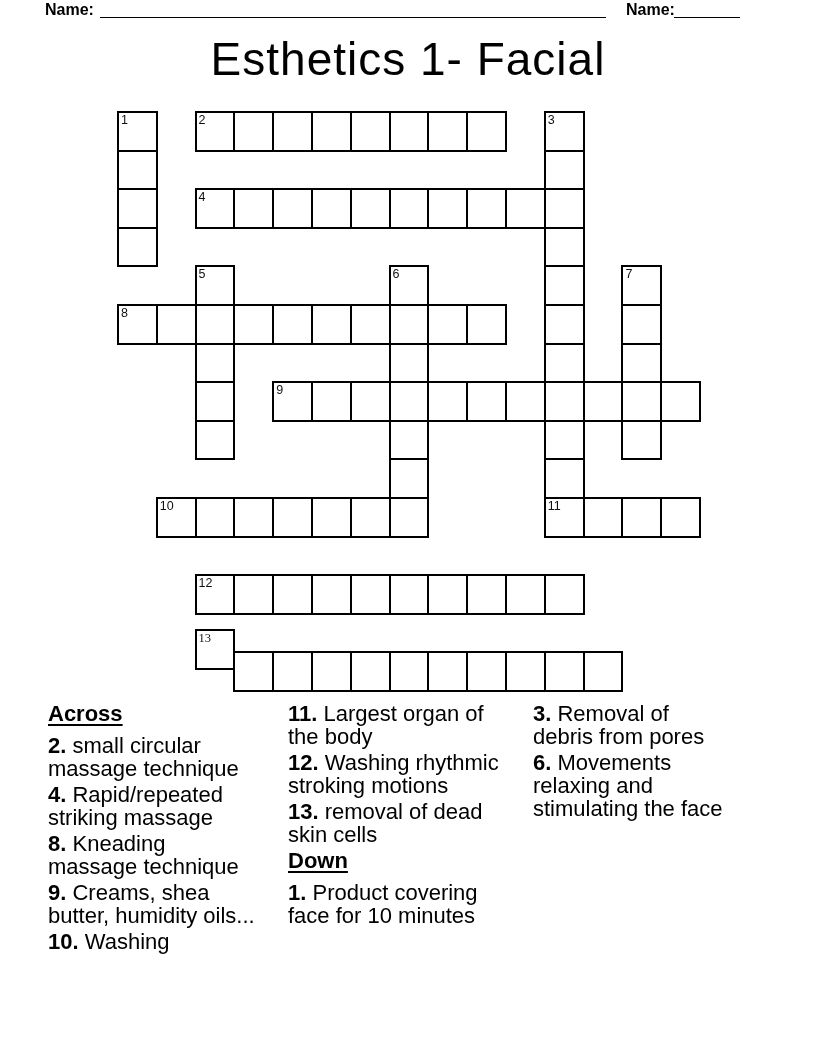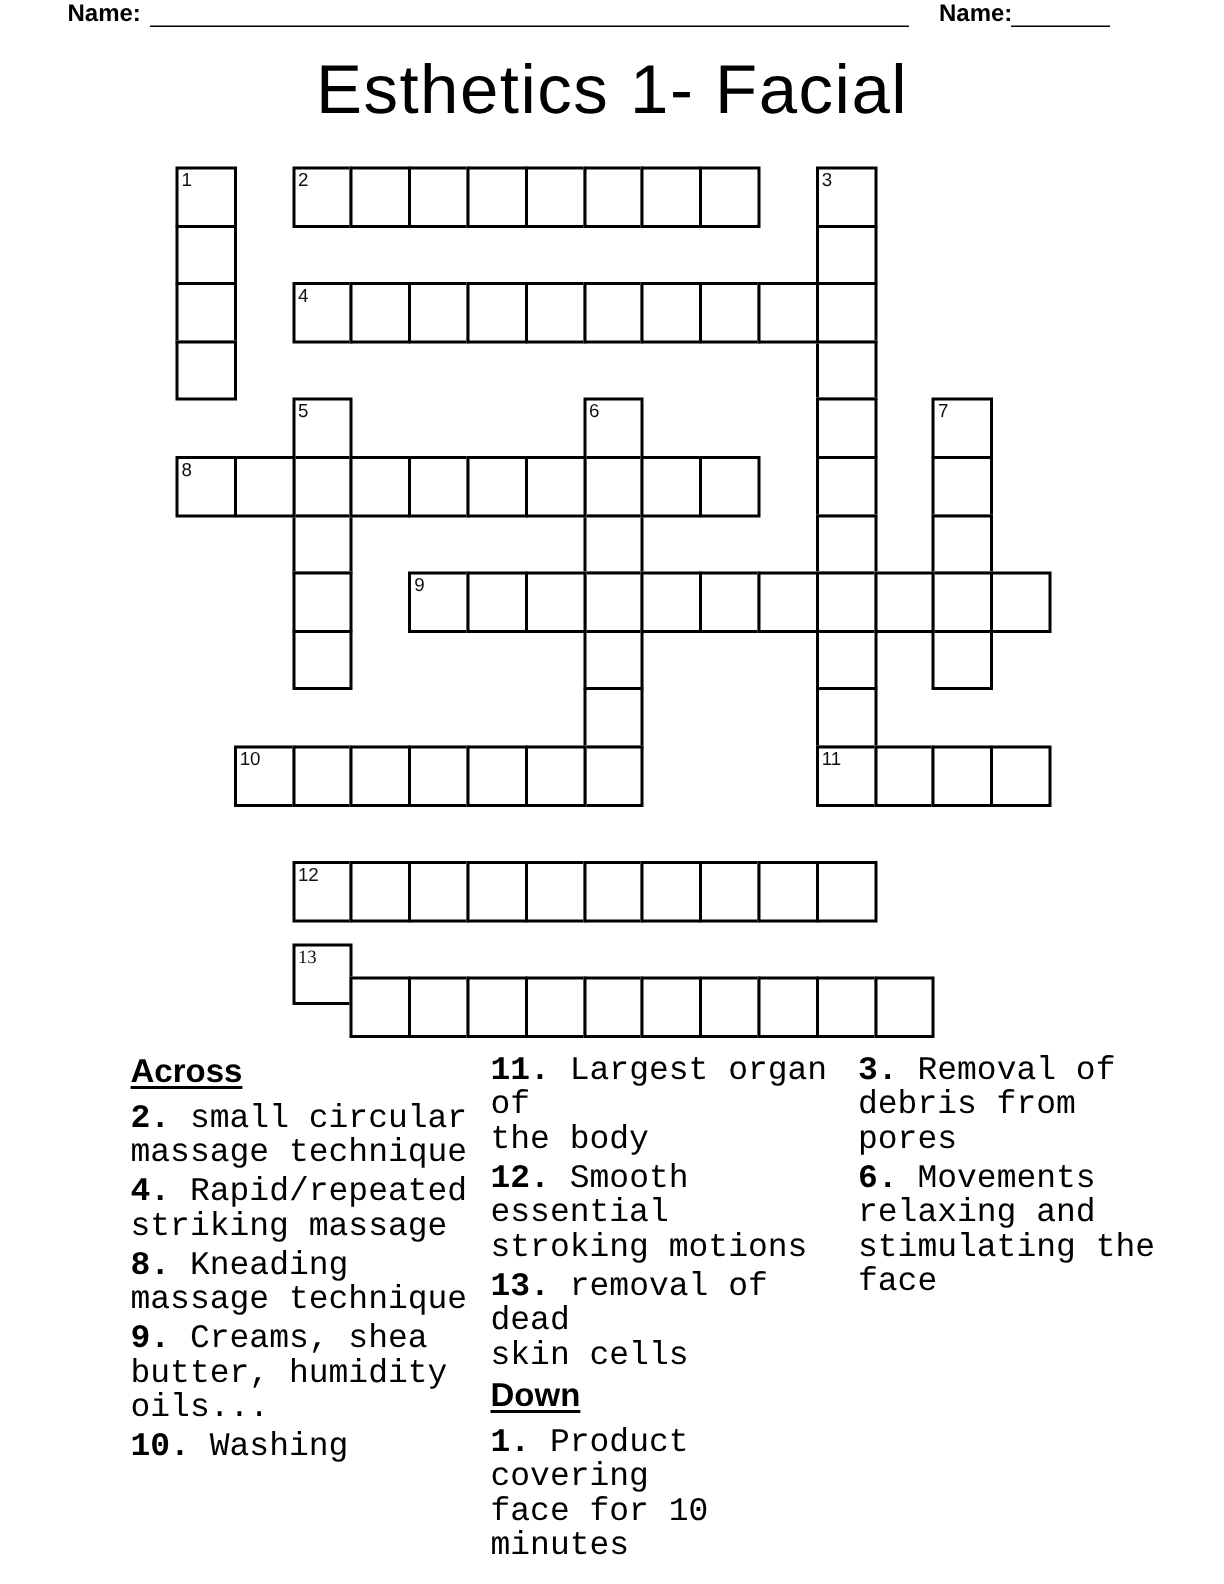--- a/index.html
+++ b/index.html
@@ -18,26 +18,26 @@
   .grid{position:absolute;left:117px;top:111px;width:584px;height:582px;}
   .cell{
     position:absolute;box-sizing:border-box;width:40.8px;height:40.6px;
     background:#fff;border:2px solid #000;
   }
   .cell-num{
     position:absolute;top:1px;left:2px;
     font-size:12.5px;line-height:13px;color:#111;
   }
   
-  .clue-col{position:absolute;top:702px;font-size:22px;line-height:23px;margin-left:39px;}
+  .clue-col{position:absolute;top:702px;font-size:22px;line-height:23px;}
   .clue-heading{
     margin:0 0 9px 0;font-size:22px;line-height:23px;font-weight:bold;
     text-decoration:underline;text-decoration-thickness:2px;text-underline-offset:3px;
   }
-  p.clue{margin:0 0 3px 0;font-family:Liberation Mono, monospace;}
+  p.clue{margin:0 0 3px 0;}
   .clue-num{font-weight:bold;}
   .clue-text{white-space:pre-line;}
 </style>
 </head>
 <body>
 
 <span class="hdr-label" style="left:45px;top:1px;">Name:</span>
 <div class="write-line" style="left:100px;top:0;width:506px;"></div>
 <span class="hdr-label" style="left:626px;top:1px;">Name:</span>
 <div class="write-line" style="left:674px;top:0;width:66px;"></div>
@@ -177,21 +177,21 @@
   <p class="clue"><b class="clue-num">8.</b> <span class="clue-text">Kneading
 massage technique</span></p>
   <p class="clue"><b class="clue-num">9.</b> <span class="clue-text">Creams, shea
 butter, humidity oils...</span></p>
   <p class="clue"><b class="clue-num">10.</b> <span class="clue-text">Washing</span></p>
 </div>
 
 <div class="clue-col" style="left:288px;width:232px;">
   <p class="clue"><b class="clue-num">11.</b> <span class="clue-text">Largest organ of
 the body</span></p>
-  <p class="clue"><b class="clue-num">12.</b> <span class="clue-text">Smooth essential
+  <p class="clue"><b class="clue-num">12.</b> <span class="clue-text">Washing rhythmic
 stroking motions</span></p>
   <p class="clue"><b class="clue-num">13.</b> <span class="clue-text">removal of dead
 skin cells</span></p>
   <div class="clue-heading">Down</div>
   <p class="clue"><b class="clue-num">1.</b> <span class="clue-text">Product covering
 face for 10 minutes</span></p>
 </div>
 
 <div class="clue-col" style="left:533px;width:205px;">
   <p class="clue"><b class="clue-num">3.</b> <span class="clue-text">Removal of

